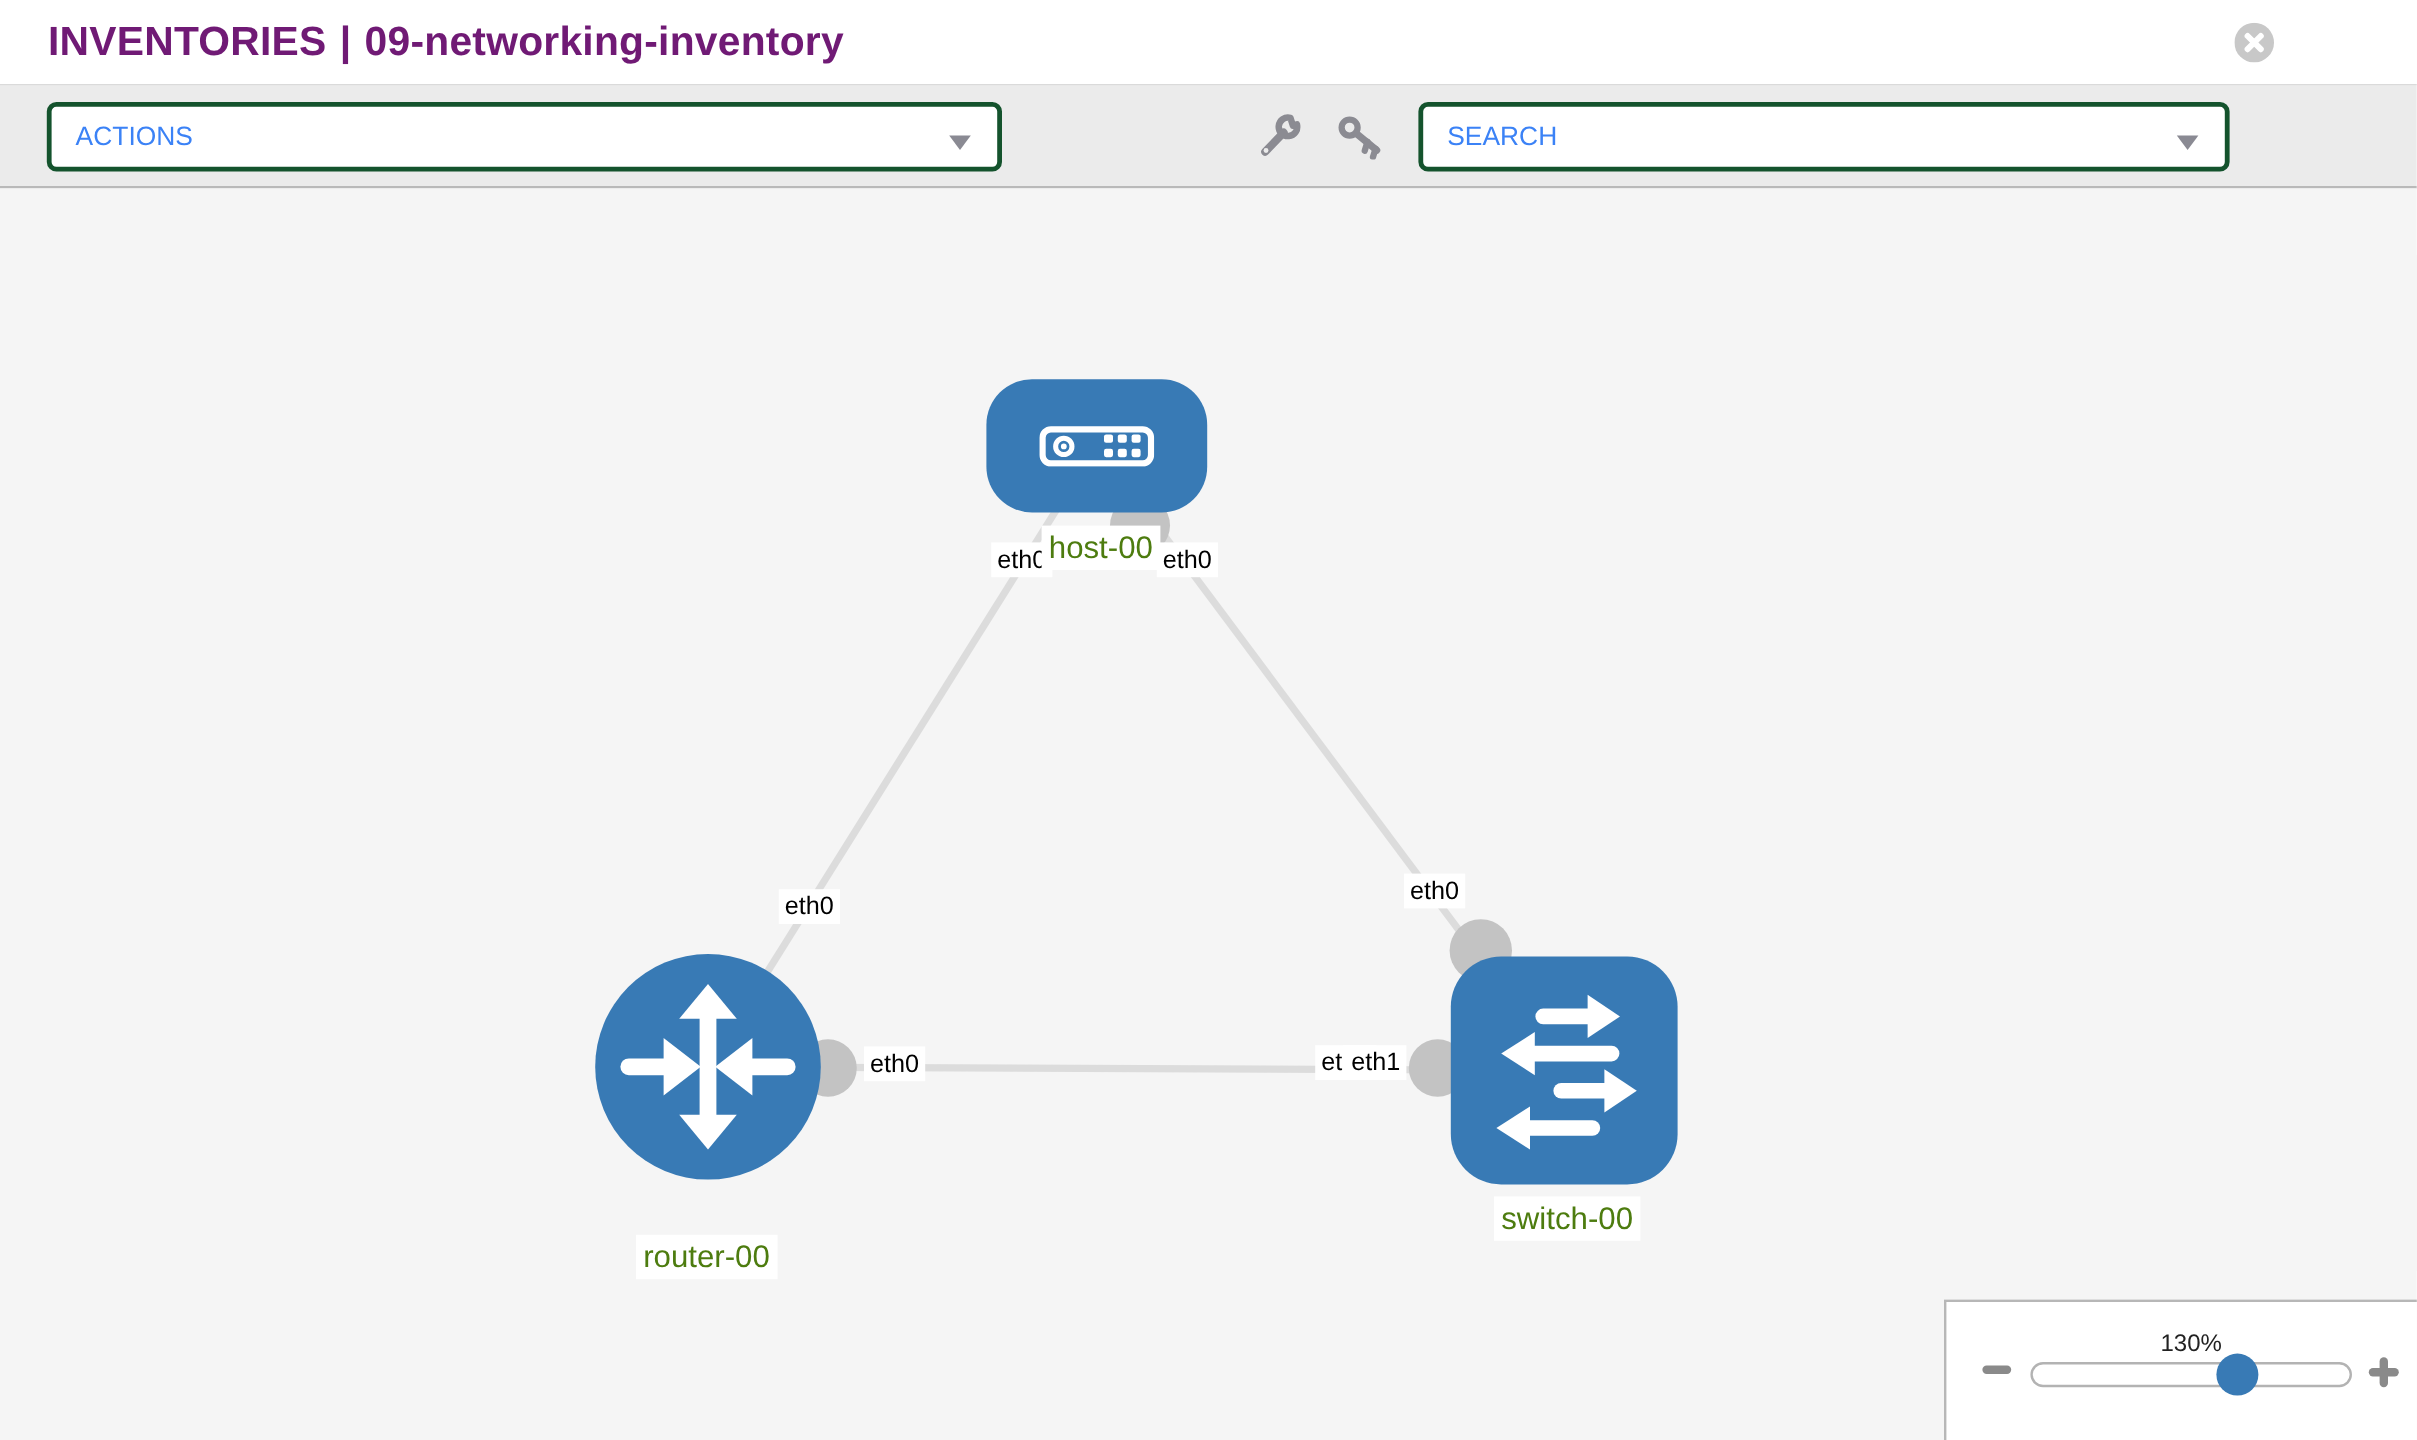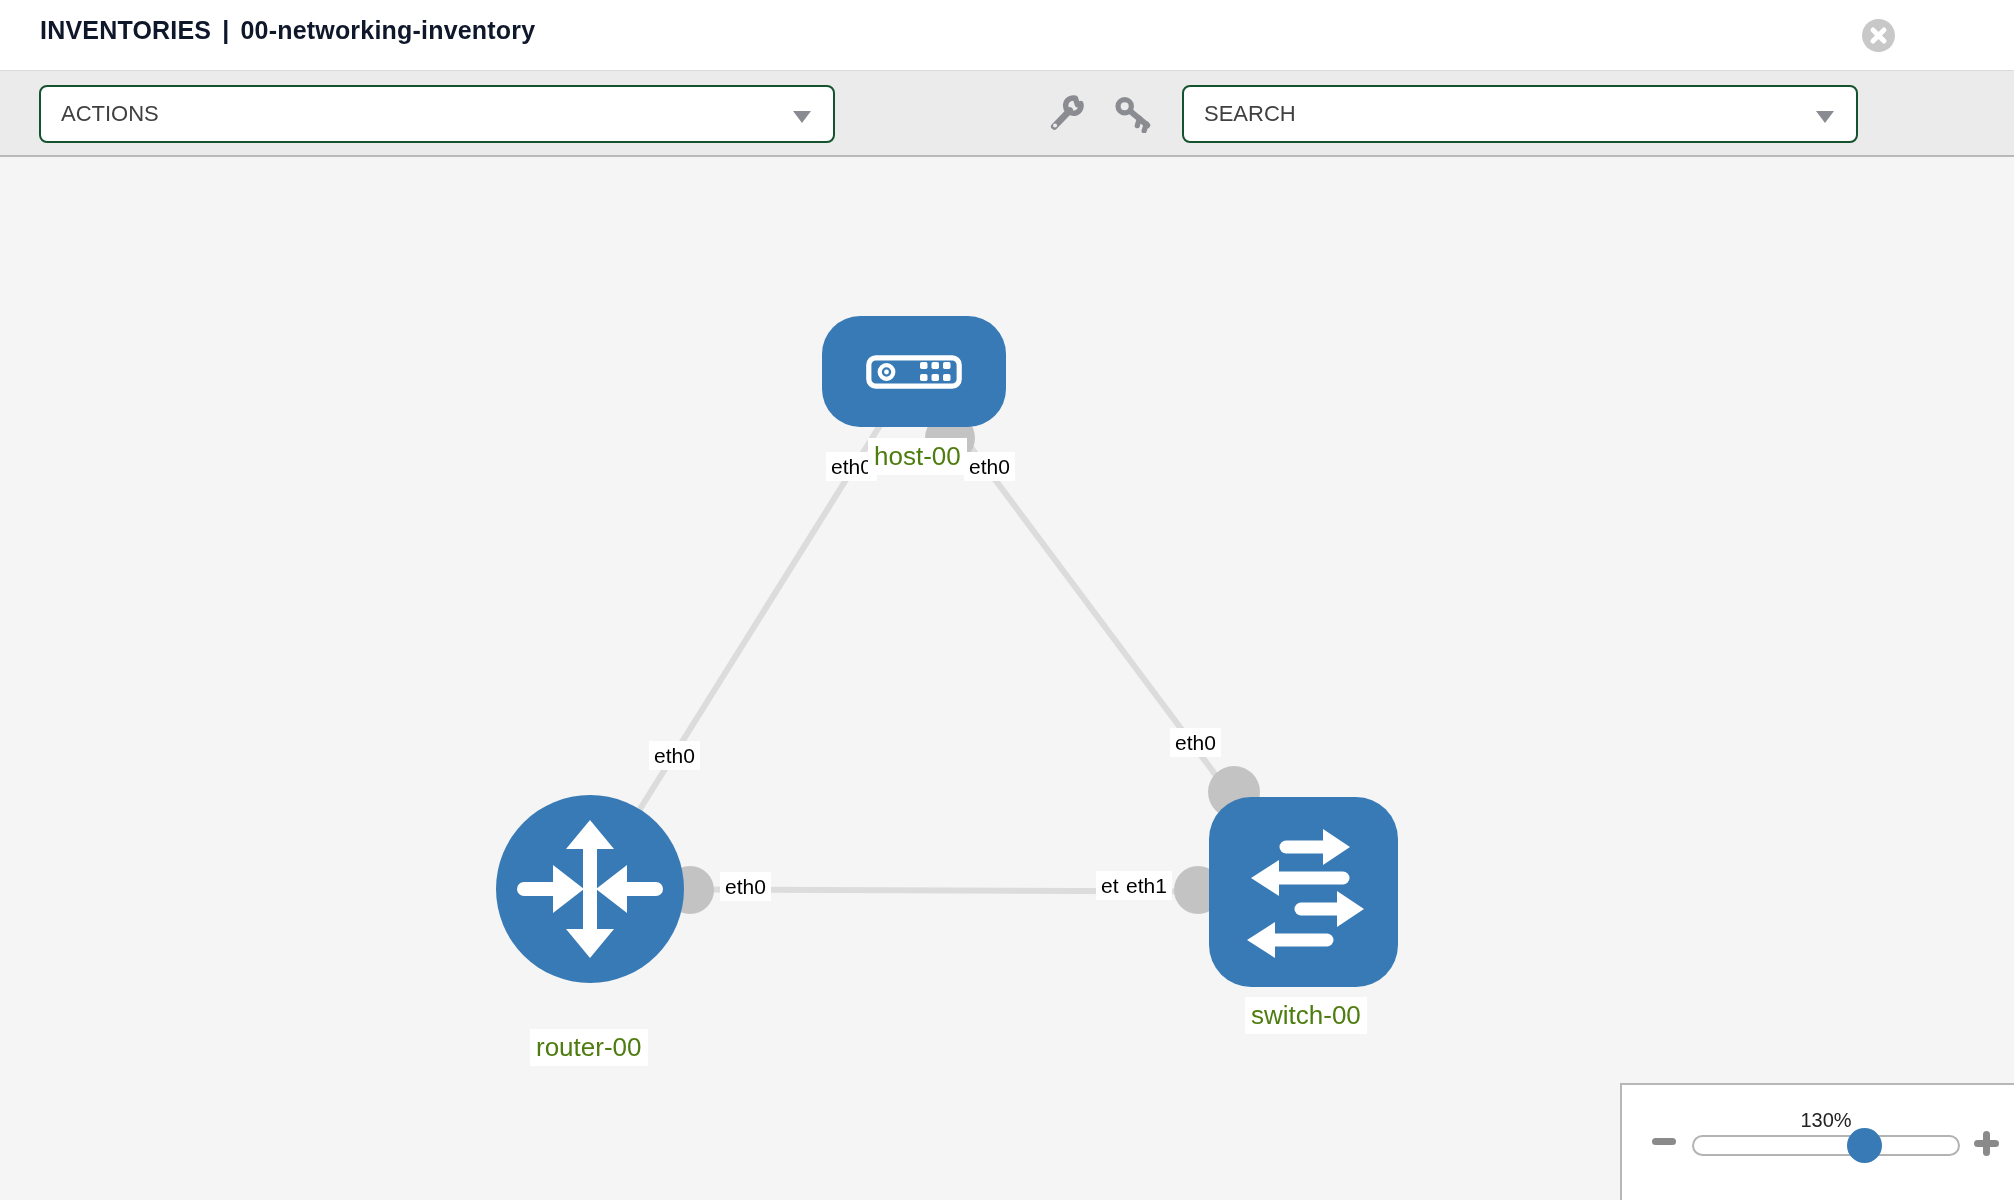--- a/index.html
+++ b/index.html
@@ -2,29 +2,29 @@
 <html><head>
 <meta charset="utf-8">
 <style>
   * { margin:0; padding:0; box-sizing:border-box; }
   html,body { width:2014px; height:1200px; }
   body { font-family:"Liberation Sans","DejaVu Sans",sans-serif; background:#fff; }
   #app { position:relative; width:2014px; height:1200px; overflow:hidden; background:#fff; }
 
   
   .header { position:absolute; left:0; top:0; width:2014px; height:70px; background:#fff; }
-  .title { position:absolute; left:40px; top:16px; font-size:25px; font-weight:bold; color:#0f172a; display:flex; gap:11px; letter-spacing:0.2px; }
+  .title { position:absolute; left:40px; top:16px; font-size:34px; font-weight:bold; color:#701a75; display:flex; gap:11px; letter-spacing:0.2px; }
   .close-btn { position:absolute; left:1862px; top:19px; width:33px; height:33px; cursor:pointer; }
 
   
   .toolbar { position:absolute; left:0; top:70px; width:2014px; height:87px; background:#ebebeb;
              border-top:1px solid #dadada; border-bottom:2px solid #b9b9b9; }
-  .select-box { position:absolute; top:14px; height:58px; background:#fff; border:2px solid #14532d;
+  .select-box { position:absolute; top:14px; height:58px; background:#fff; border:4px solid #14532d;
                 border-radius:8px; display:flex; align-items:center; padding:0 20px;
-                font-size:22px; color:#404040; cursor:pointer; }
+                font-size:22px; color:#3b82f6; cursor:pointer; }
   .actions-box { left:39px;  width:796px; }
   .search-box  { left:1182px; width:676px; }
   .chevron { position:absolute; right:22px; top:24px; width:0; height:0;
              border-left:9px solid transparent; border-right:9px solid transparent;
              border-top:12px solid #8a8a93; }
   .tool-icon-btn { position:absolute; top:24px; width:38px; height:38px; cursor:pointer; }
   .wrench-btn { left:1046px; }
   .key-btn    { left:1114px; }
 
   
@@ -75,21 +75,21 @@
 </style>
 </head>
 <body>
 
 <div id="app">
 
   <div class="header">
     <div class="title">
       <span>INVENTORIES</span>
       <span>|</span>
-      <span>00-networking-inventory</span>
+      <span>09-networking-inventory</span>
     </div>
     <div class="close-btn">
       <svg width="33" height="33" viewBox="0 0 33 33">
         <circle cx="16.5" cy="16.5" r="16.5" fill="#c8c8c8"></circle>
         <line x1="11" y1="11" x2="22" y2="22" stroke="#fff" stroke-width="5" stroke-linecap="round"></line>
         <line x1="22" y1="11" x2="11" y2="22" stroke="#fff" stroke-width="5" stroke-linecap="round"></line>
       </svg>
     </div>
   </div>
 

